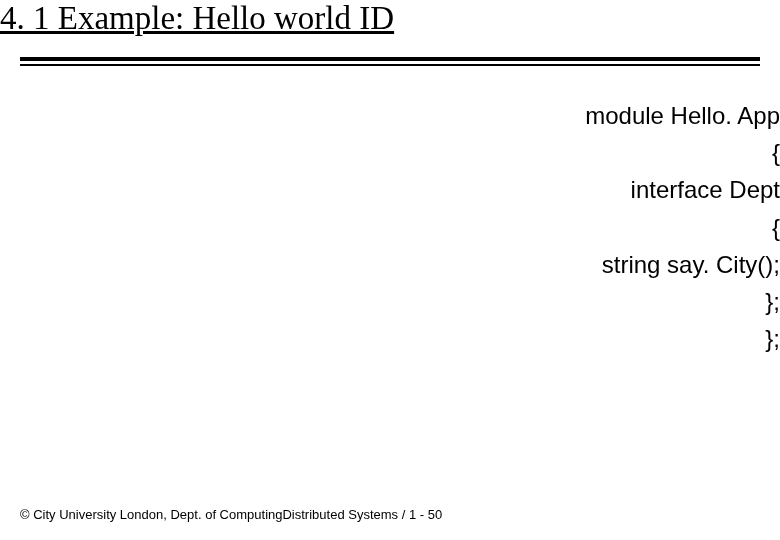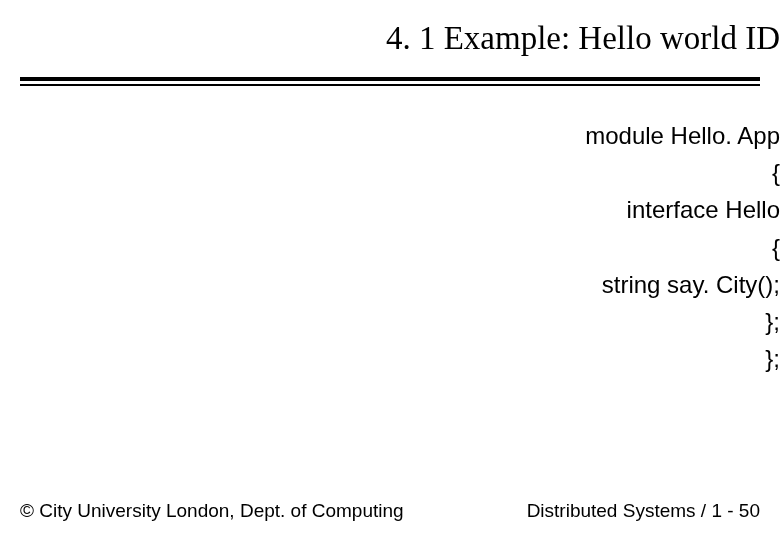--- a/index.html
+++ b/index.html
@@ -12,25 +12,25 @@
     color: #000;
     overflow: hidden;
   }
   .slide {
     position: relative;
     width: 780px;
     height: 540px;
     box-sizing: border-box;
   }
   .title {
-    text-align: right;
+    text-align: left;
     font-size: 33px;
     font-weight: 400;
-    padding-top: 20px;
     padding-bottom: 10px;
+    text-decoration: underline;
   }
   .divider {
     position: relative;
     margin: 10px 20px 0 20px;
     height: 10px;
   }
   .divider .thick {
     position: absolute;
     top: 0;
     left: 0;
@@ -54,41 +54,40 @@
     text-align: right;
   }
   .indent1 { padding-left: 18px; }
   .indent2 { padding-left: 36px; }
   .footer {
     position: absolute;
     bottom: 18px;
     left: 20px;
     right: 20px;
     font-family: Arial, Helvetica, sans-serif;
-    font-size: 19px;
+    font-size: 13px;
     display: flex;
-    justify-content: space-between;
   }
 </style>
 </head>
 <body>
 
 <div class="slide">
 
   <div class="title">4. 1 Example: Hello world ID</div>
 
   <div class="divider">
     <div class="thick"></div>
     <div class="thin"></div>
   </div>
 
   <div class="body">
     <div>module Hello. App</div>
     <div>{</div>
-    <div class="indent1">interface Hello</div>
+    <div class="indent1">interface Dept</div>
     <div class="indent1">{</div>
     <div class="indent2">string say. City();</div>
     <div class="indent1">};</div>
     <div>};</div>
   </div>
 
   <div class="footer">
     <span>© City University London, Dept. of Computing</span>
     <span>Distributed Systems / 1 - 50</span>
   </div>

